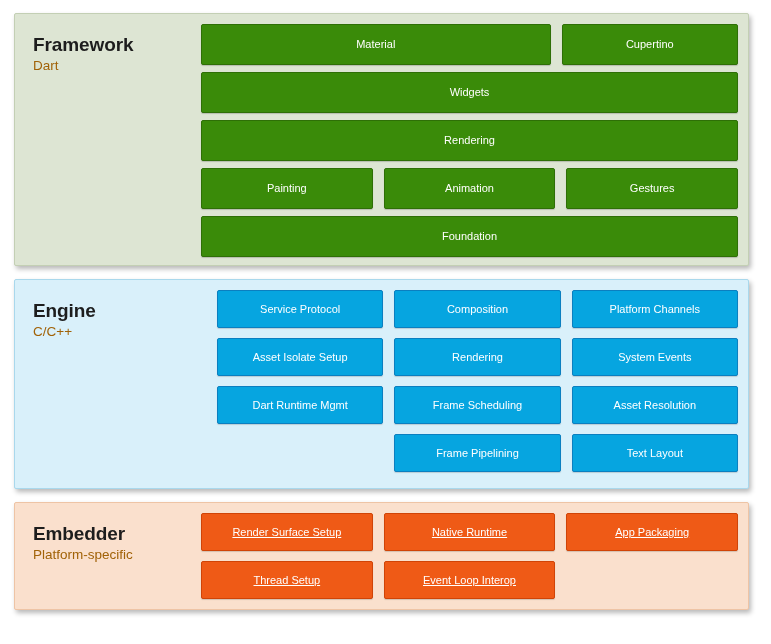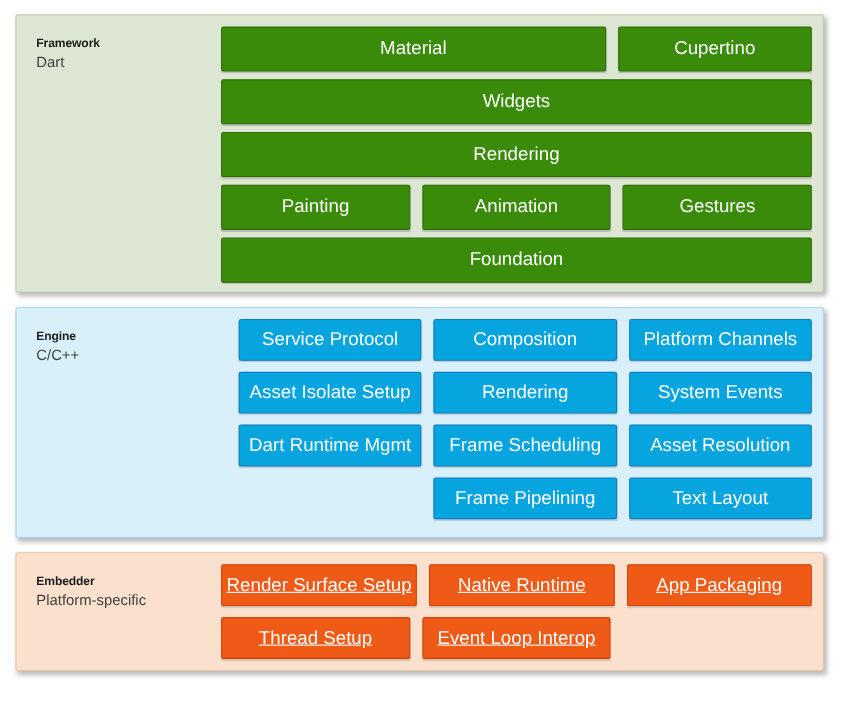--- a/index.html
+++ b/index.html
@@ -53,30 +53,30 @@
   }
 
   
   .layer-head {
     width: 186px;
     flex: 0 0 186px;
     padding: 10px 0 0 18px;
     box-sizing: border-box;
   }
   .layer-title {
-    font-size: 11px;
+    font-size: 19px;
     font-weight: bold;
     color: #1d1d1d;
     line-height: 1.18;
     letter-spacing: -0.1px;
   }
   .layer-subtitle {
     font-size: 13.5px;
     font-weight: normal;
-    color: #404040;
+    color: #a16207;
     line-height: 1.3;
     margin-top: 1px;
   }
 
   
   .layer-body {
     flex: 1 1 auto;
     display: flex;
     flex-direction: column;
     gap: 7px;
@@ -92,21 +92,21 @@
   .engine .layer-body { gap: 10px; padding-left: 16px; }
   .embedder .layer-body { gap: 10px; }
 
   .box {
     flex: 1 1 0;
     display: flex;
     align-items: center;
     justify-content: center;
     box-sizing: border-box;
     border-radius: 2px;
-    font-size: 17px;
+    font-size: 11px;
     color: #ffffff;
     text-align: center;
     line-height: 1.1;
     padding: 0 4px;
     white-space: nowrap;
   }
   .box.empty {
     background: transparent !important;
     border-color: transparent !important;
     box-shadow: none !important;

